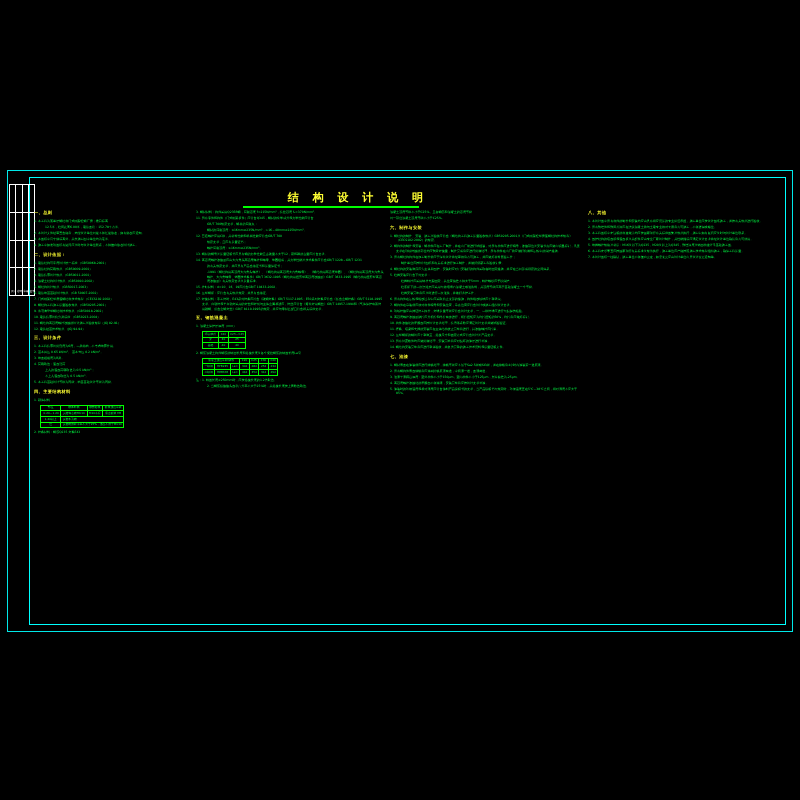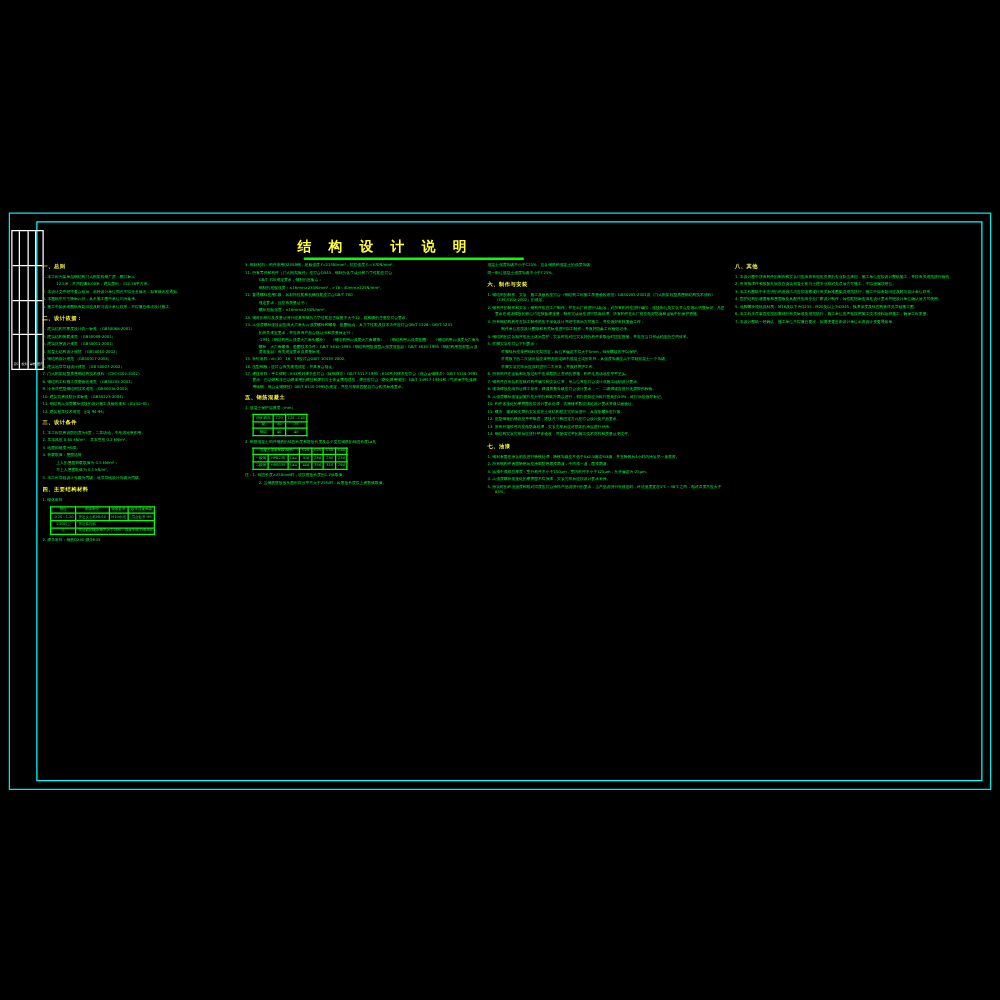--- a/index.html
+++ b/index.html
@@ -12,21 +12,21 @@
 
   
   .titleblock{position:absolute;left:9px;top:184px;width:26px;height:112px;border:1px solid #ffffff;box-sizing:border-box;display:flex;flex-direction:column;}
   .tb-band{flex:1;border-bottom:1px solid #ffffff;display:flex;}
   .tb-band:last-child{border-bottom:none;}
   .tb-cell{flex:1;border-right:1px solid #ffffff;position:relative;overflow:hidden;}
   .tb-cell:last-child{border-right:none;}
   .tb-txt{position:absolute;left:1px;bottom:1px;color:#fff;font-size:2.6px;line-height:1;transform-origin:left bottom;white-space:nowrap;}
 
   
-  .doc-title{position:absolute;left:238px;top:190px;width:190px;text-align:left;color:#ffff33;font-size:11px;letter-spacing:5px;font-weight:bold;font-family:"DejaVu Sans",sans-serif;}
+  .doc-title{position:absolute;left:238px;top:190px;width:190px;text-align:right;color:#ffff33;font-size:11px;letter-spacing:5px;font-weight:bold;font-family:"DejaVu Sans",sans-serif;}
   .doc-title-rule{position:absolute;left:243px;top:206px;width:176px;height:2.4px;background:#00ff00;}
 
   
   .col{position:absolute;color:#00ff44;font-size:3.05px;line-height:1.52;font-family:"DejaVu Sans",sans-serif;}
   #col1{left:34px;top:210px;width:155px;}
   #col2{left:196px;top:210px;width:188px;}
   #col3{left:390px;top:210px;width:192px;}
   #col4{left:588px;top:210px;width:196px;}
 
   .sec-head{color:#ffff33;font-size:4.2px;font-weight:bold;margin:4px 0 2.6px 0;letter-spacing:.4px;}

